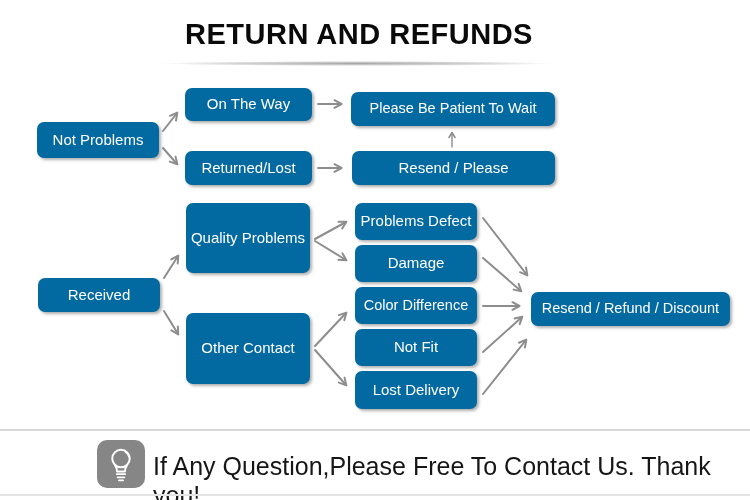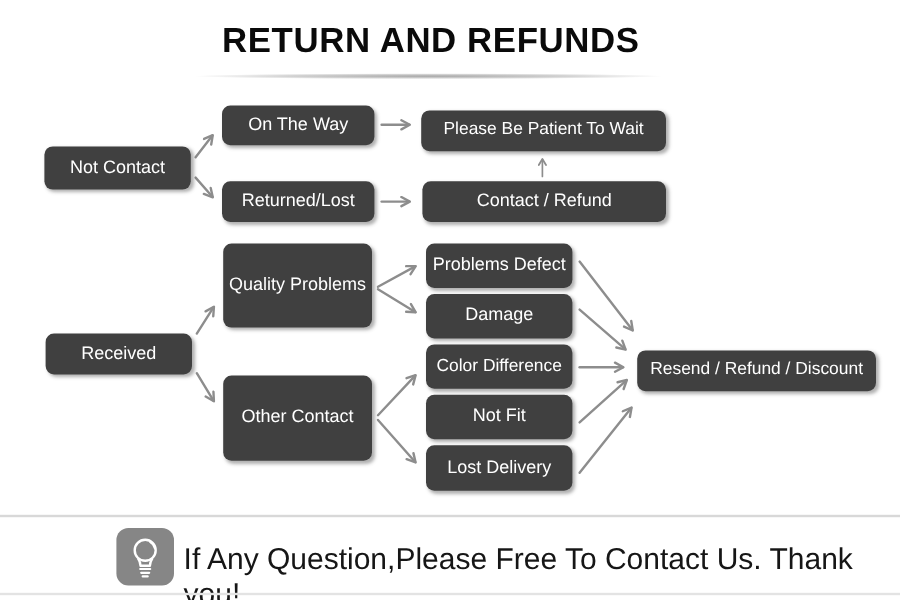--- a/index.html
+++ b/index.html
@@ -15,21 +15,21 @@
   }
   .title-underline {
     position: absolute; left: 157px; top: 61px; width: 400px; height: 5px;
     background: radial-gradient(ellipse 50% 50% at 50% 50%,
       rgba(60,60,60,0.45) 0%, rgba(110,110,110,0.30) 60%, rgba(160,160,160,0.0) 98%);
     border-radius: 50%;
   }
 
   .node {
     position: absolute;
-    background: #404040;
+    background: #0369a1;
     color: #ffffff;
     border-radius: 7px;
     display: flex; align-items: center; justify-content: center;
     font-size: 15px;
     box-shadow: 2px 2px 3px rgba(80,80,80,0.45);
     line-height: 1.1;
   }
   .node.small-text { font-size: 14.5px; }
 
   svg.edges { position: absolute; left: 0; top: 0; width: 750px; height: 500px; pointer-events: none; }
@@ -89,29 +89,29 @@
       <line x1="315" y1="350" x2="346" y2="385" marker-end="url(#ah)"></line>
 
       <line x1="483" y1="218" x2="527" y2="275" marker-end="url(#ah)"></line>
       <line x1="483" y1="258" x2="521" y2="291" marker-end="url(#ah)"></line>
       <line x1="483" y1="306" x2="519" y2="306" marker-end="url(#ah)"></line>
       <line x1="483" y1="352" x2="522" y2="317" marker-end="url(#ah)"></line>
       <line x1="483" y1="394" x2="526" y2="340" marker-end="url(#ah)"></line>
     </g>
   </svg>
 
-  <div class="node" style="left:37px; top:122px; width:122px; height:36px">Not Contact</div>
+  <div class="node" style="left:37px; top:122px; width:122px; height:36px">Not Problems</div>
 
   <div class="node" style="left:185px; top:88px; width:127px; height:33px">On The Way</div>
 
   <div class="node" style="left:185px; top:151px; width:127px; height:34px">Returned/Lost</div>
 
   <div class="node small-text" style="left:351px; top:92px; width:204px; height:34px">Please Be Patient To Wait</div>
 
-  <div class="node" style="left:352px; top:151px; width:203px; height:34px">Contact / Refund</div>
+  <div class="node" style="left:352px; top:151px; width:203px; height:34px">Resend / Please</div>
 
   <div class="node" style="left:186px; top:203px; width:124px; height:70px">Quality Problems</div>
 
   <div class="node" style="left:38px; top:278px; width:122px; height:34px">Received</div>
 
   <div class="node" style="left:186px; top:313px; width:124px; height:71px">Other Contact</div>
 
   <div class="node" style="left:355px; top:203px; width:122px; height:37px">Problems Defect</div>
 
   <div class="node" style="left:355px; top:245px; width:122px; height:37px">Damage</div>

